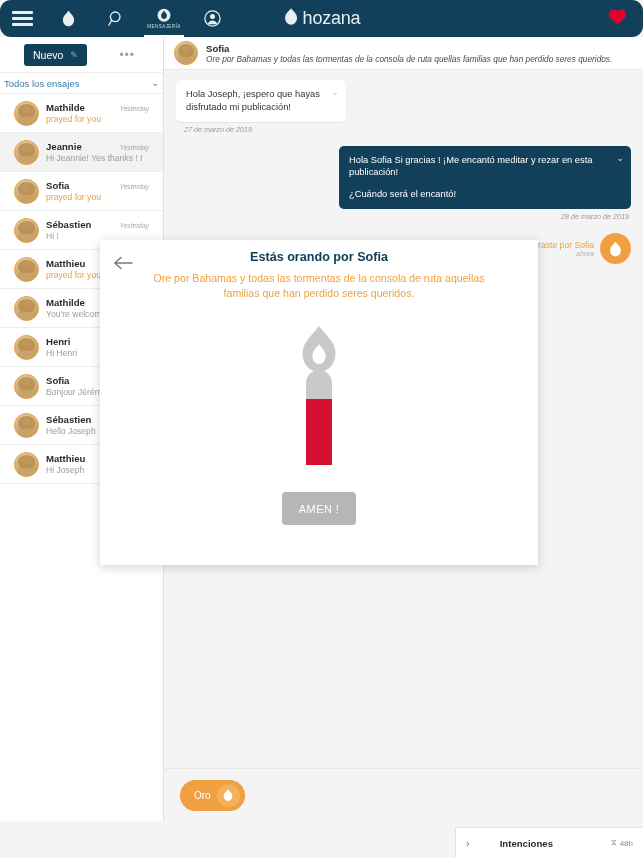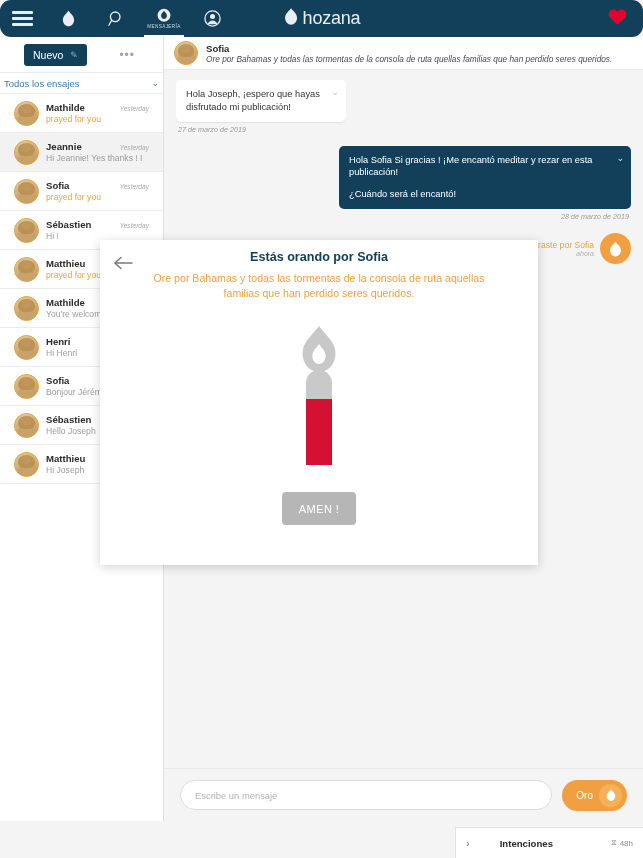--- a/index.html
+++ b/index.html
@@ -108,21 +108,21 @@
     font-size:9.3px; line-height:1.38; max-width:290px;
   }
   .bubble.in { background:#ffffff; color:#333333; box-shadow:0 1px 1px rgba(0,0,0,.07); }
   .bubble.out { background:#12405a; color:#ffffff; max-width:292px; }
   .bubble .chev {
     position:absolute; top:6px; right:7px; font-size:9px; opacity:.55;
   }
   .bubble.in .chev { color:#8a8a8a; }
   .bubble.out .chev { color:#ffffff; opacity:.85; }
   .bubble p + p { margin-top:9px; }
-  .msg-date { font-size:7.2px; color:#9b9b9b; font-style:italic; margin:2px 0 12px 2px; }
+  .msg-date { font-size:7.2px; color:#9b9b9b; font-style:italic; margin:2px 0 12px 8px; }
   .msg-date.right { text-align:right; margin-right:2px; }
 
   .prayed-row { display:flex; align-items:center; justify-content:flex-end; gap:6px; margin-top:2px;}
   .prayed-text { text-align:right; }
   .prayed-main { font-size:8.6px; color:#e8a33d; }
   .prayed-ago { font-size:7px; color:#b0b0b0; font-style:italic; }
   .flame-badge {
     width:31px; height:31px; border-radius:50%; background:#f0a040;
     display:flex; align-items:center; justify-content:center; flex:none;
   }
@@ -446,21 +446,20 @@
           <svg width="15" height="18" viewBox="0 0 15 17">
               <path d="M7.5 1.2c2.1 3 5.4 4.8 5.4 8.7 0 3.3-2.5 6-5.4 6S2.1 13.2 2.1 9.9c0-3.9 3.3-5.7 5.4-8.7z" fill="#ffffff"></path>
             </svg>
         </div>
       </div>
 
     </div>
   </div>
 
   <div class="composer">
-    <input class="msg-input" type="text" placeholder="Escribe un mensaje" style="">
     <button class="pray-btn">
       <span>Oro</span>
       <span class="circ">
         <svg width="12" height="14" viewBox="0 0 15 17">
             <path d="M7.5 1.2c2.1 3 5.4 4.8 5.4 8.7 0 3.3-2.5 6-5.4 6S2.1 13.2 2.1 9.9c0-3.9 3.3-5.7 5.4-8.7z" fill="#ffffff"></path>
           </svg>
       </span>
     </button>
   </div>
 

